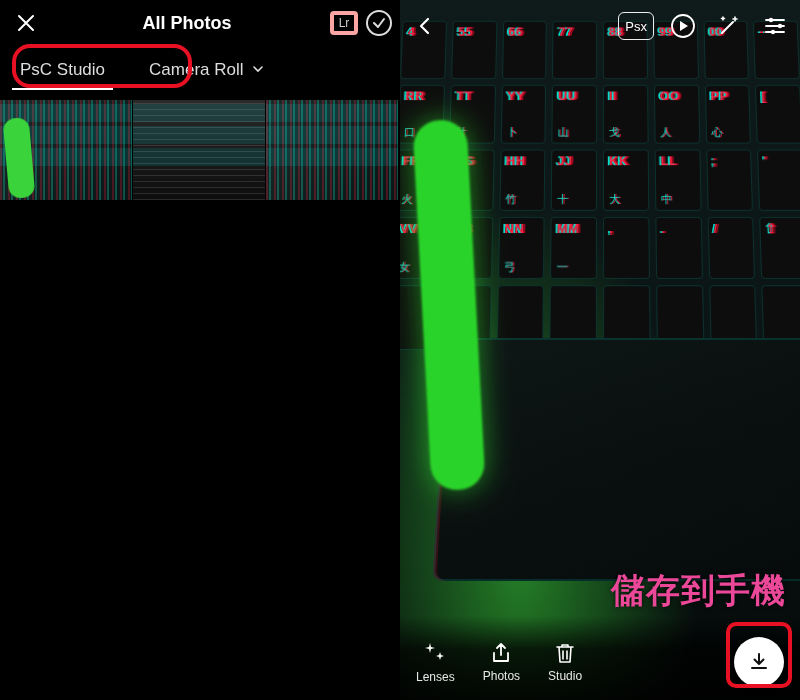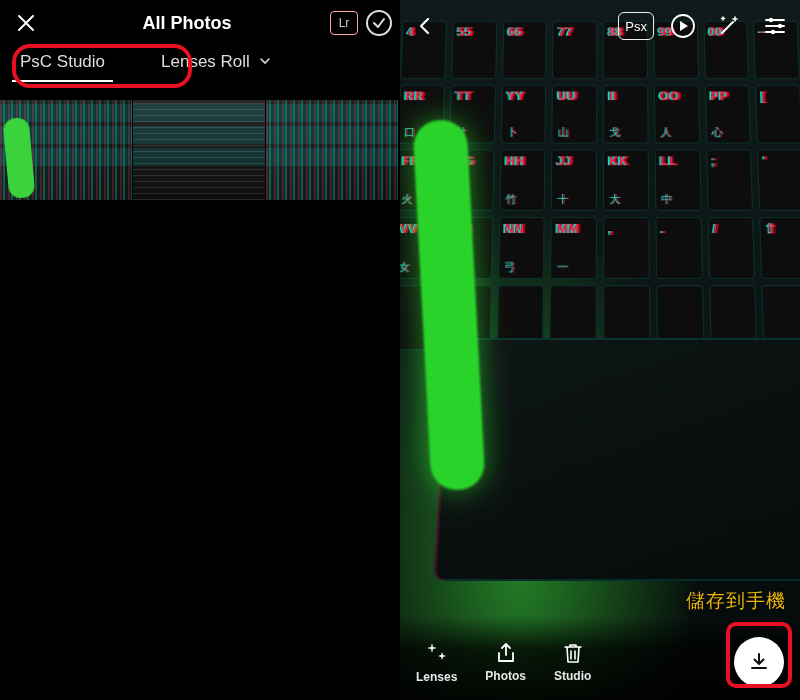--- a/index.html
+++ b/index.html
@@ -23,30 +23,30 @@
   .left-top {
     height: 46px;
     display: flex;
     align-items: center;
     position: relative;
     padding: 11px 8px;
   }
   .close-x { width: 36px; height: 36px; display:flex; align-items:center; justify-content:center; cursor:pointer;}
   .left-title { flex:1; text-align:center; font-size:18px; font-weight:600; color:#fff; }
   .lr-badge {
-    width:28px; height:24px; border:1px solid #fca5a5; border-radius:4px;
+    width:28px; height:24px; border:4px solid #fca5a5; border-radius:4px;
     display:flex; align-items:center; justify-content:center;
     font-size:12px; color:#ccc; margin-right:8px; cursor:pointer;
   }
   .check-circle {
     width:26px; height:26px; border:2px solid #ddd; border-radius:50%;
     display:flex; align-items:center; justify-content:center; cursor:pointer;
   }
   .tabs-row {
-    height:52px; display:flex; align-items:flex-start; padding:0 18px; gap:52px;
+    height:52px; display:flex; align-items:center; padding:0 18px; gap:40px;
   }
   .tab {
     font-size:17px; color:#ddd; position:relative; padding:6px 2px 10px; cursor:pointer;
   }
   .tab.active::after{
     content:""; position:absolute; left:-6px; right:-6px; bottom:0; height:2px; background:#fff;
   }
   .highlight-red{
     position:absolute; border:4px solid #e81123; border-radius:18px; pointer-events:none;
     left:12px; top:44px; width:180px; height:44px;
@@ -120,37 +120,37 @@
   .right-top .spacer{ flex:1; }
   .icbtn{ width:34px; height:34px; display:flex; align-items:center; justify-content:center; cursor:pointer;}
   .psx-badge{
     height:28px; padding:0 6px; border:1.5px solid #eee; border-radius:6px;
     display:flex; align-items:center; justify-content:center; font-size:13px; color:#fff; cursor:pointer;
   }
   
   .bottom-bar{
     position:absolute; left:0; right:0; bottom:0; height:84px;
     background:linear-gradient(180deg, rgba(0,0,0,0) 0%, rgba(0,0,0,.75) 40%, rgba(0,0,0,.92) 100%);
-    display:flex; align-items:center; padding:8px 16px 0; gap:28px;font-weight:bold;
+    display:flex; align-items:center; padding:8px 16px 0; gap:28px;
   }
   .act{ display:flex; flex-direction:column; align-items:center; gap:4px; cursor:pointer;}
   .act .lbl{ font-size:12px; color:#e8e8e8;}
   .bottom-bar .grow{ flex:1; }
   .save-circle{
     width:50px; height:50px; border-radius:50%; background:#fff;
     display:flex; align-items:center; justify-content:center; cursor:pointer;
     box-shadow:0 2px 6px rgba(0,0,0,.5);
   }
   .highlight-red2{
     position:absolute; right:8px; bottom:12px; width:66px; height:66px;
     border:4px solid #e81123; border-radius:10px; pointer-events:none;
   }
   .annot{
-    position:absolute; right:14px; bottom:86px; font-size:19px; font-weight:400;
-    color:#eab308; text-shadow:0 0 4px rgba(0,0,0,.8); letter-spacing:1px;
+    position:absolute; right:14px; bottom:86px; font-size:34px; font-weight:700;
+    color:#ec4899; text-shadow:0 0 4px rgba(0,0,0,.8); letter-spacing:1px;
   }
   svg{ display:block; }
 </style>
 </head>
 <body>
 
 <div class="pane-left">
   <div class="left-top">
     <div class="close-x">
       <svg width="18" height="18" viewBox="0 0 18 18">
@@ -162,21 +162,21 @@
     <div class="check-circle">
       <svg width="14" height="14" viewBox="0 0 14 14">
         <path d="M2 7 L6 11 L12 3" stroke="#ddd" stroke-width="2" fill="none" stroke-linecap="round" stroke-linejoin="round"></path>
       </svg>
     </div>
   </div>
 
   <div class="tabs-row">
     <div class="tab active">PsC Studio</div>
     <div class="tab">
-      <span>Lenses Roll</span>
+      <span>Camera Roll</span>
       <span class="chev-down">
         <svg width="12" height="12" viewBox="0 0 12 12">
             <path d="M2 4 L6 8 L10 4" stroke="#ddd" stroke-width="1.6" fill="none" stroke-linecap="round"></path>
           </svg>
       </span>
     </div>
   </div>
   <div class="highlight-red"></div>
 
   <div class="thumbs">

